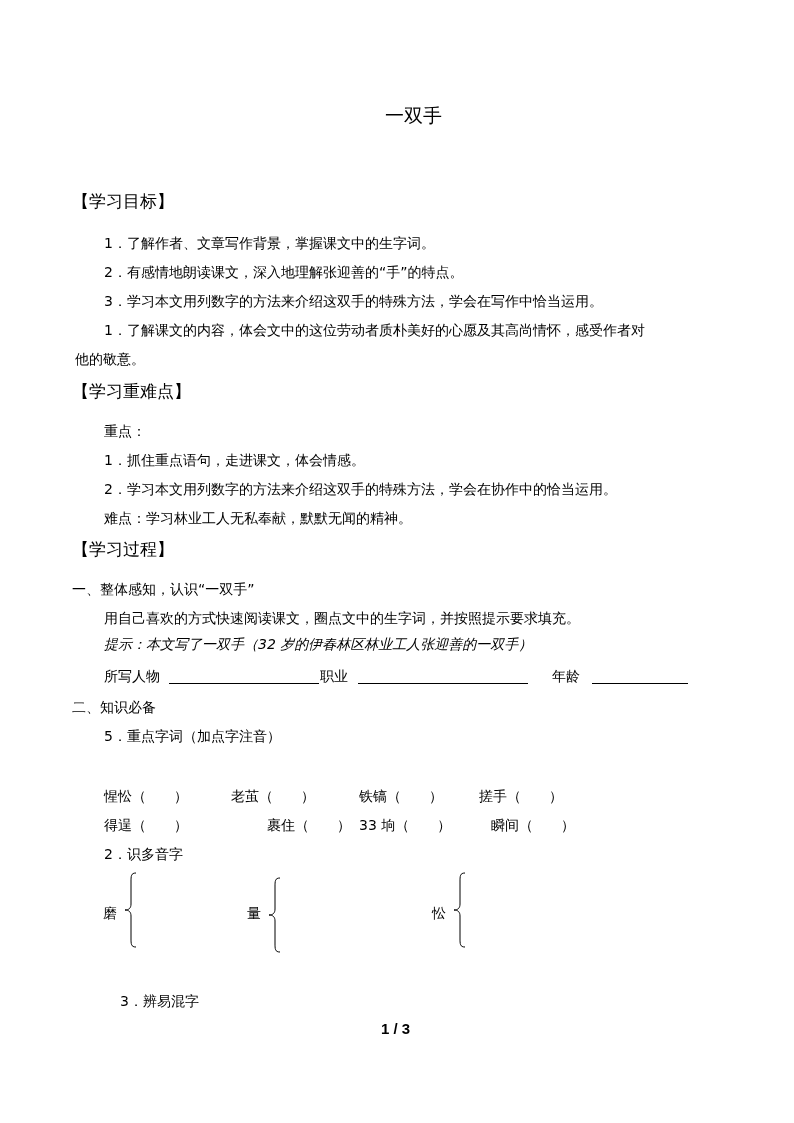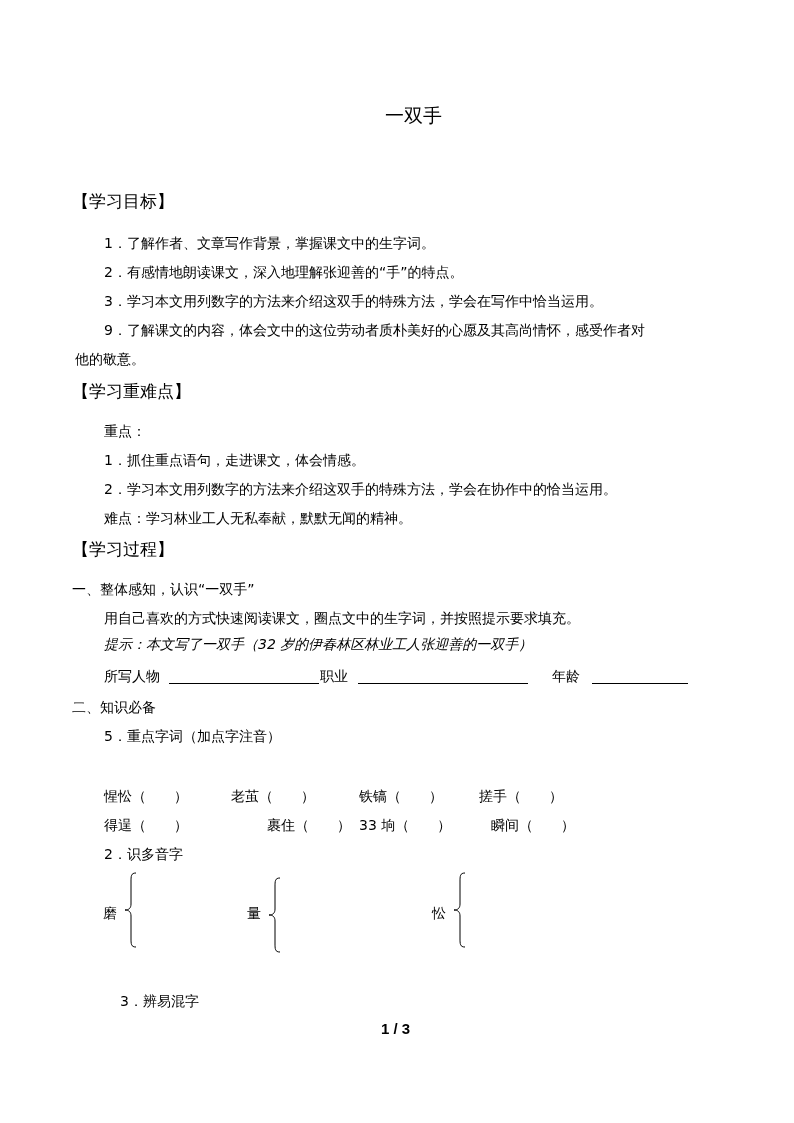--- a/index.html
+++ b/index.html
@@ -51,21 +51,21 @@
   </style>
 </head>
 <body>
 
 <div class="abs title">一双手</div>
 
 <div class="abs section-head" style="top:193px;text-align:center;">【学习目标】</div>
 <div class="abs txt" style="left:104px; top:236px;">1．了解作者、文章写作背景，掌握课文中的生字词。</div>
 <div class="abs txt" style="left:104px; top:265px;">2．有感情地朗读课文，深入地理解张迎善的“手”的特点。</div>
 <div class="abs txt" style="left:104px; top:294px;">3．学习本文用列数字的方法来介绍这双手的特殊方法，学会在写作中恰当运用。</div>
-<div class="abs txt" style="left:104px; top:323px;">9．了解课文的内容，体会文中的这位劳动者质朴美好的心愿及其高尚情怀，感受作者对</div>
+<div class="abs txt" style="left:104px; top:323px;">1．了解课文的内容，体会文中的这位劳动者质朴美好的心愿及其高尚情怀，感受作者对</div>
 <div class="abs txt" style="left:75px; top:352px;">他的敬意。</div>
 
 <div class="abs section-head" style="top:383px;">【学习重难点】</div>
 <div class="abs txt" style="left:104px; top:424px;">重点：</div>
 <div class="abs txt" style="left:104px; top:453px;">1．抓住重点语句，走进课文，体会情感。</div>
 <div class="abs txt" style="left:104px; top:482px;">2．学习本文用列数字的方法来介绍这双手的特殊方法，学会在协作中的恰当运用。</div>
 <div class="abs txt" style="left:104px; top:511px;">难点：学习林业工人无私奉献，默默无闻的精神。</div>
 
 <div class="abs section-head" style="top:541px;">【学习过程】</div>
 <div class="abs txt" style="left:72px; top:582px;">一、整体感知，认识“一双手”</div>

